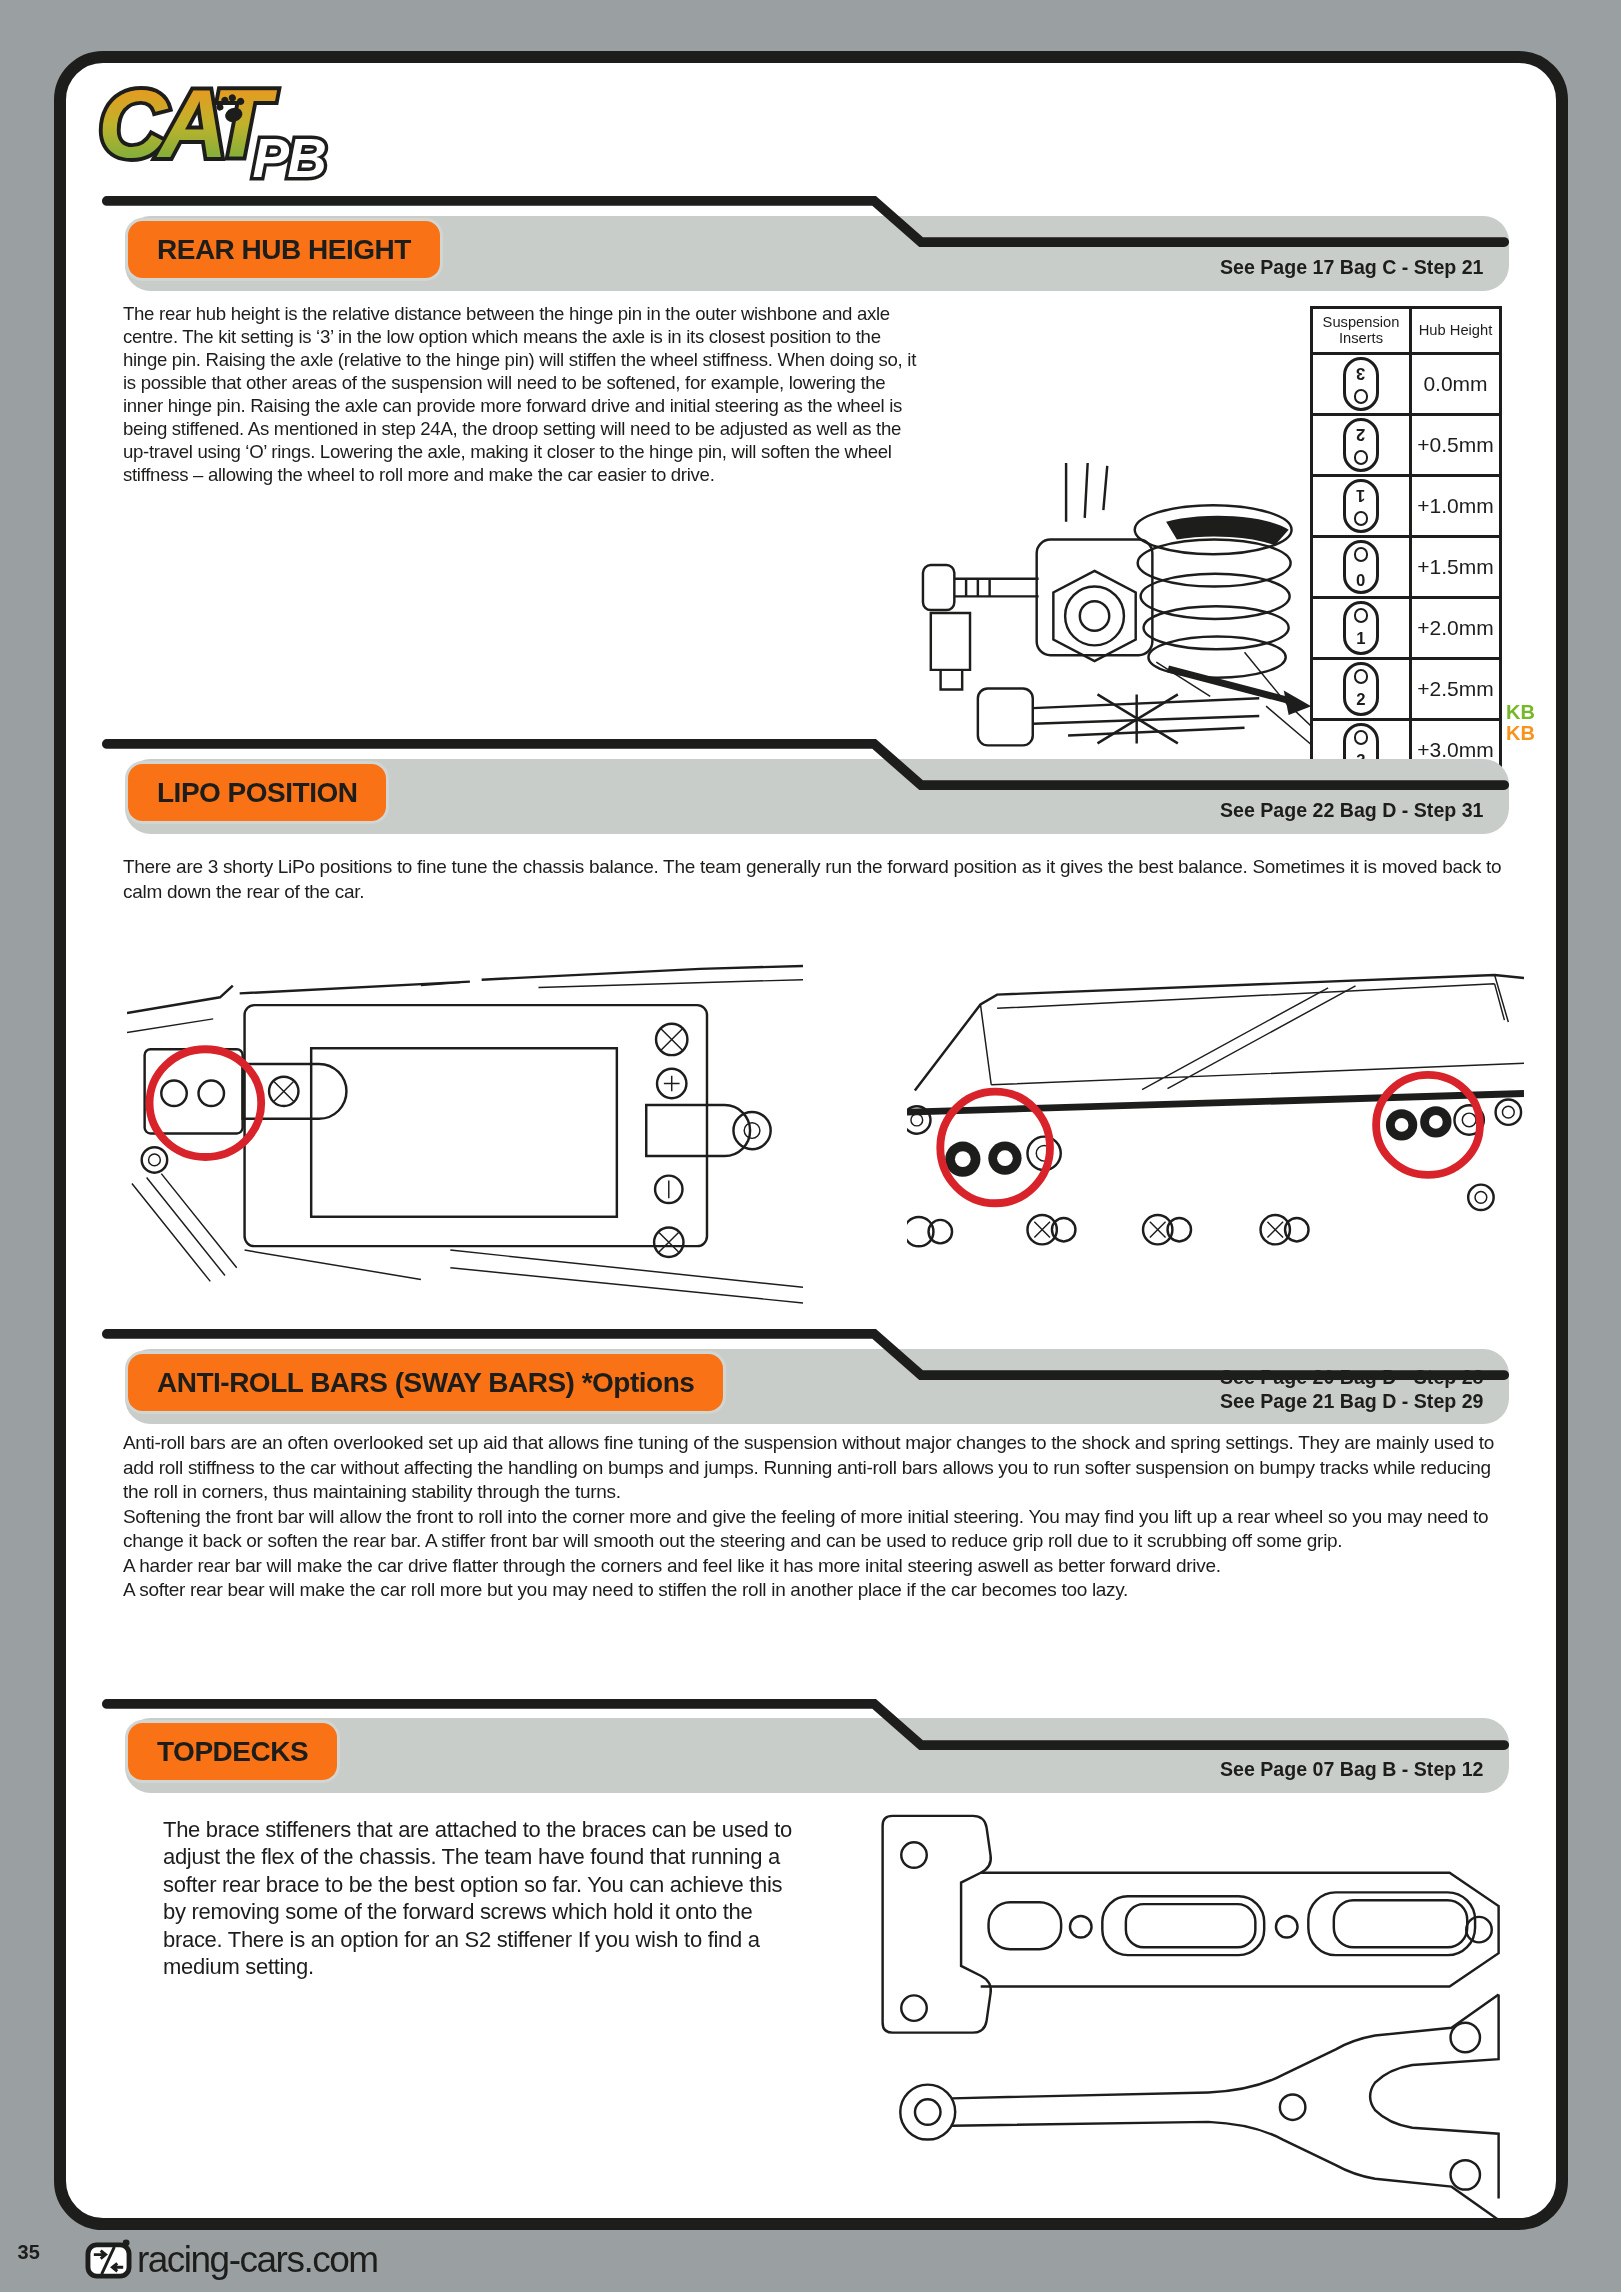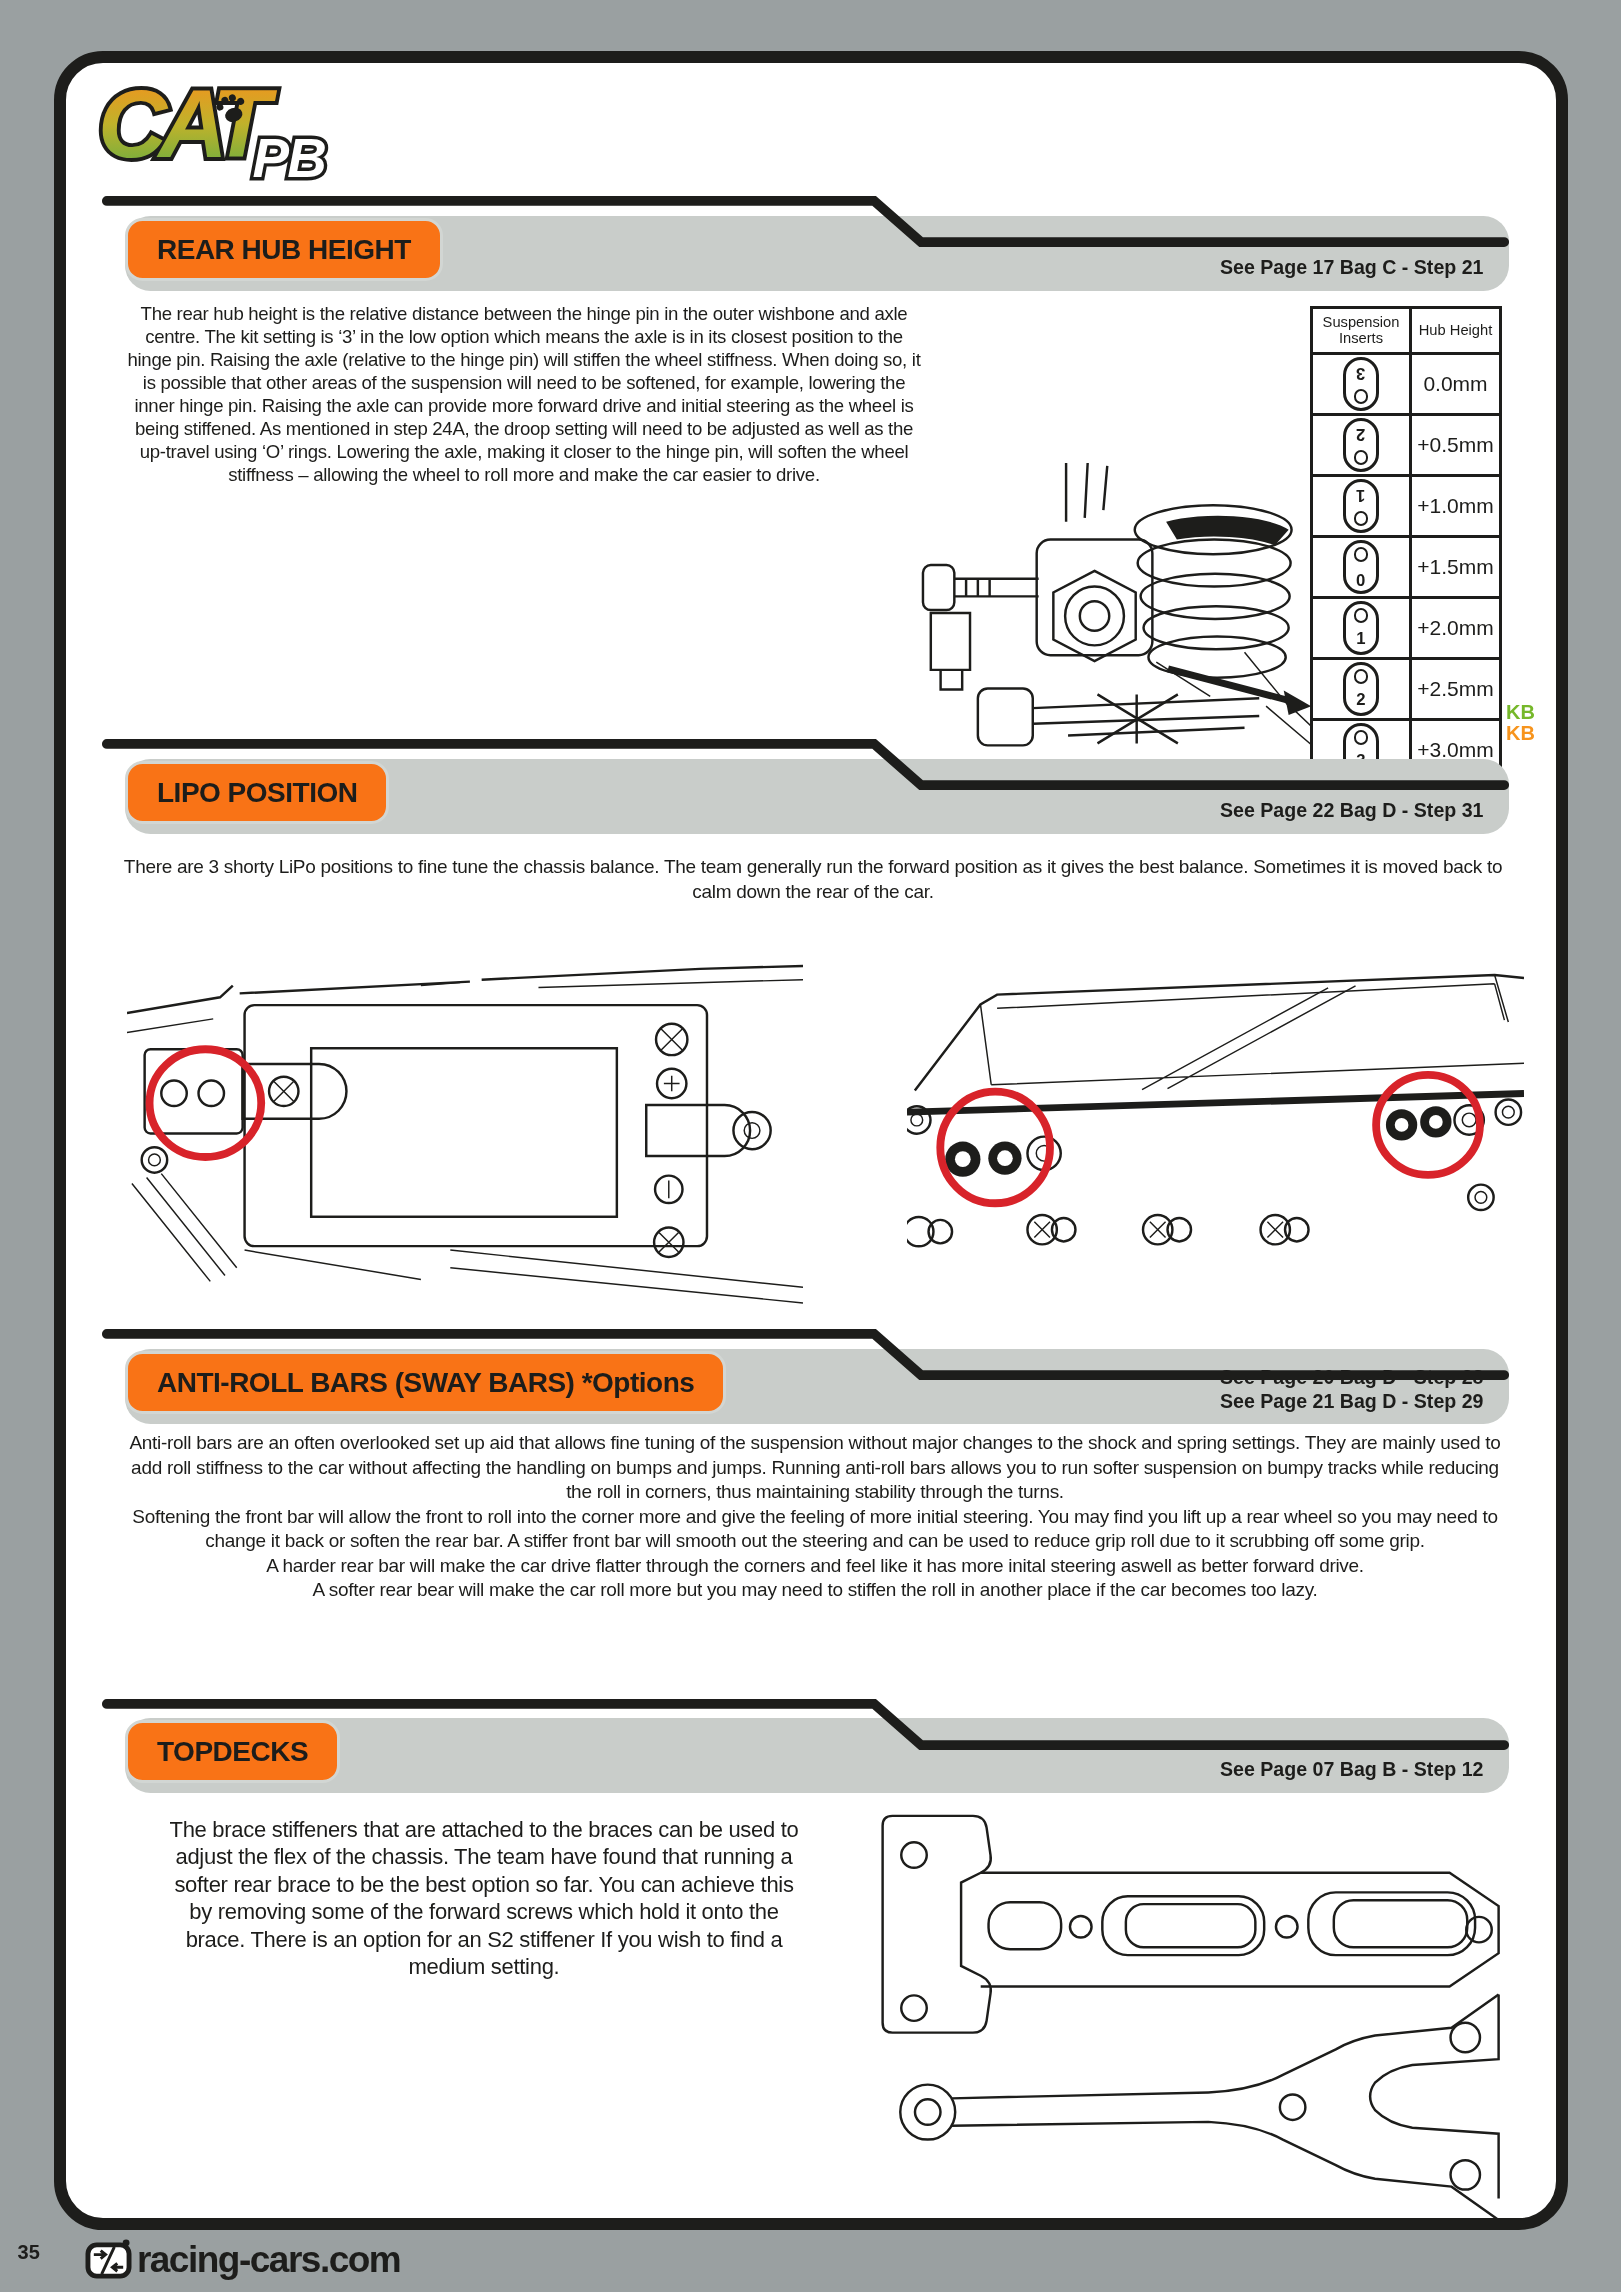--- a/index.html
+++ b/index.html
@@ -8,40 +8,40 @@
   .card{position:absolute;left:54px;top:51px;width:1514px;height:2179px;background:#ffffff;
         border:12.7px solid #1d1d1b;border-radius:49px;box-sizing:border-box;}
   
   .banner{position:absolute;left:125px;width:1384px;height:75px;background:#c9cdca;border-radius:25.5px;}
   .tab{position:absolute;left:0;top:2px;height:63px;background:#f97316;border:3.9px solid #d2d6d3;
        border-radius:17.6px;display:flex;align-items:center;padding:0 29px;box-sizing:border-box;
        font-size:28px;font-weight:900;letter-spacing:-0.5px;white-space:nowrap;}
   .seepage{position:absolute;right:25.5px;font-size:19.6px;font-weight:bold;text-align:right;line-height:24.5px;white-space:nowrap;}
   .zig{position:absolute;left:100px;width:1411px;height:57px;}
   
-  .body-text{position:absolute;font-size:19px;line-height:24.5px;letter-spacing:-0.3px;text-align:center;}
+  .body-text{position:absolute;font-size:19px;line-height:24.5px;letter-spacing:-0.3px;text-align:left;}
   .body-text p{margin:0;}
   
   .hub-table{position:absolute;left:1310px;top:306px;width:192px;background:#fff;border:3.9px solid #1d1d1b;box-sizing:border-box;}
   .ht-head{display:flex;height:43px;border-bottom:3.9px solid #1d1d1b;font-size:14.7px;line-height:15.7px;text-align:center;}
   .ht-row{display:flex;height:58px;border-bottom:3.9px solid #1d1d1b;}
   .ht-row:last-child{border-bottom:none;}
   .ht-c1{width:96px;border-right:3.9px solid #1d1d1b;display:flex;align-items:center;justify-content:center;}
   .ht-c2{flex:1;display:flex;align-items:center;justify-content:center;font-size:21px;}
   .pill{display:flex;flex-direction:column;align-items:center;justify-content:space-between;
         width:36px;height:54px;border:3.9px solid #1d1d1b;border-radius:18.6px;padding:3.9px 0;box-sizing:border-box;background:#fff;}
   .pill.n-bot{flex-direction:column-reverse;}
   .pnum{font-weight:bold;font-size:16.7px;line-height:16.7px;}
   .pnum.flip{transform:rotate(180deg);}
   .pcirc{width:14.7px;height:14.7px;border:2.9px solid #1d1d1b;border-radius:50%;box-sizing:border-box;}
   .kb{position:absolute;left:1506px;top:702px;font-size:20px;font-weight:700;line-height:20.6px;}
   
   .page-num{position:absolute;left:17.6px;top:2241px;font-size:20px;font-weight:900;}
   .site-logo{position:absolute;left:84px;top:2237px;display:flex;align-items:center;gap:3.9px;}
-  .site-text{font-size:37px;font-weight:700;letter-spacing:-1.5px;}
+  .site-text{font-size:37px;font-weight:400;letter-spacing:-1.5px;}
   svg .ln{fill:none;stroke:#1d1d1b;stroke-width:2.5;}
   svg .thin{fill:none;stroke:#1d1d1b;stroke-width:1.5;}
   svg .red{fill:none;stroke:#d8232a;stroke-width:8;}
 </style>
 </head>
 <body>
 
 <div class="page">
 
   <div class="card"></div>

